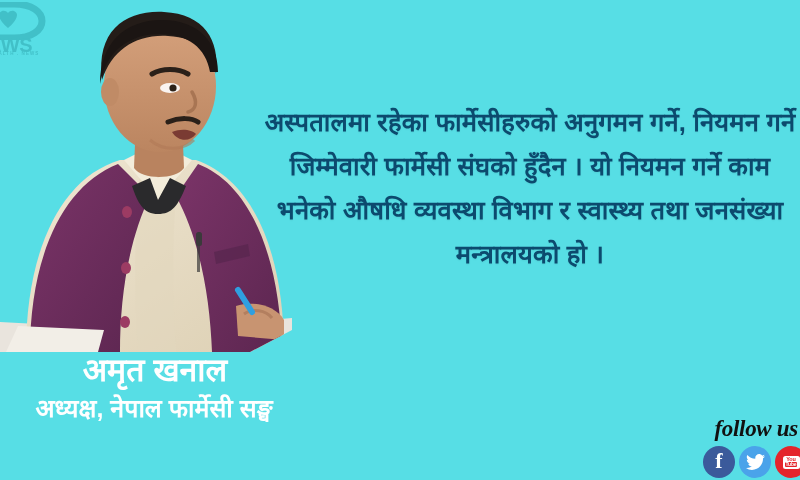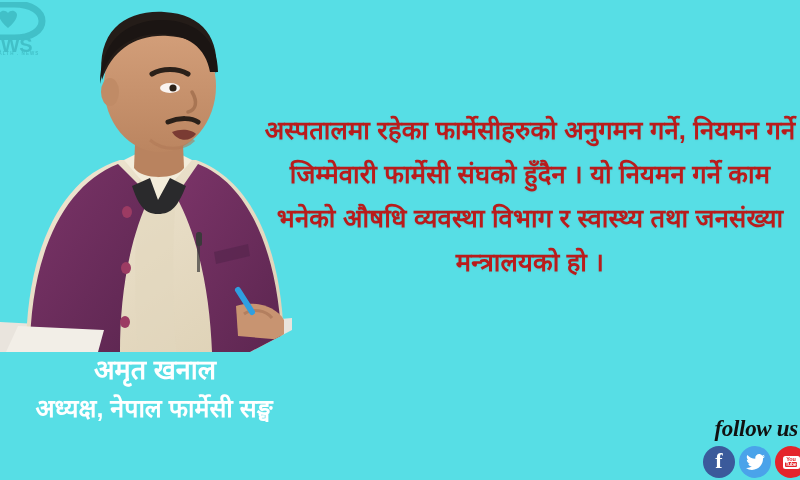--- a/index.html
+++ b/index.html
@@ -73,42 +73,42 @@
     left: 0;
     top: 0;
     width: 292px;
     height: 352px;
   }
 
   
   .quote {
     position: absolute;
     left: 262px;
-    top: 108px;
+    top: 100px;
     width: 536px;
     text-align: center;
-    color: #b91c1c;
+    color: #0c4a6e;
     font-family: "Liberation Sans", "DejaVu Sans", sans-serif;
     font-weight: 700;
     font-size: 25.5px;
     line-height: 44px;
     letter-spacing: 0.2px;
     text-shadow: 0 1px 2px rgba(0,0,0,0.06);
   }
 
   
   .speaker-name {
     position: absolute;
     left: 0px;
     top: 354px;
     width: 310px;
     text-align: center;
     color: #ffffff;
     font-weight: 700;
-    font-size: 27px;
+    font-size: 32px;
     line-height: 32px;
     white-space: nowrap;
   }
   .speaker-title {
     position: absolute;
     left: -26px;
     top: 392px;
     width: 360px;
     text-align: center;
     color: #ffffff;

